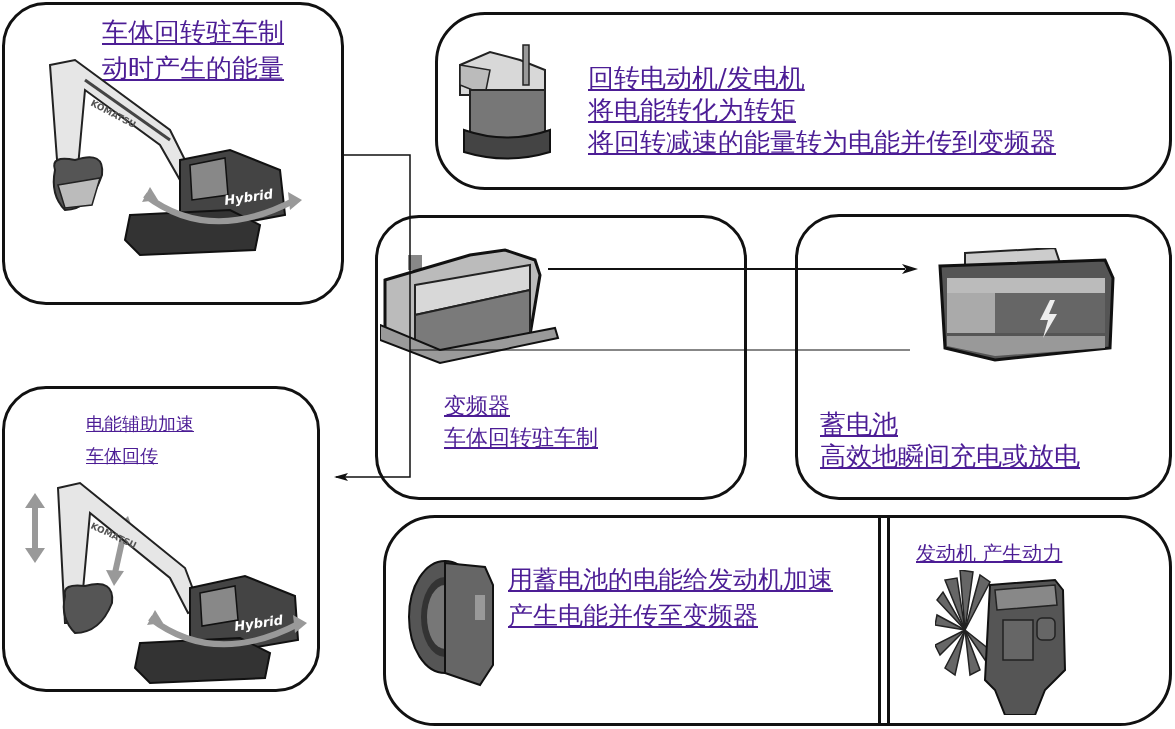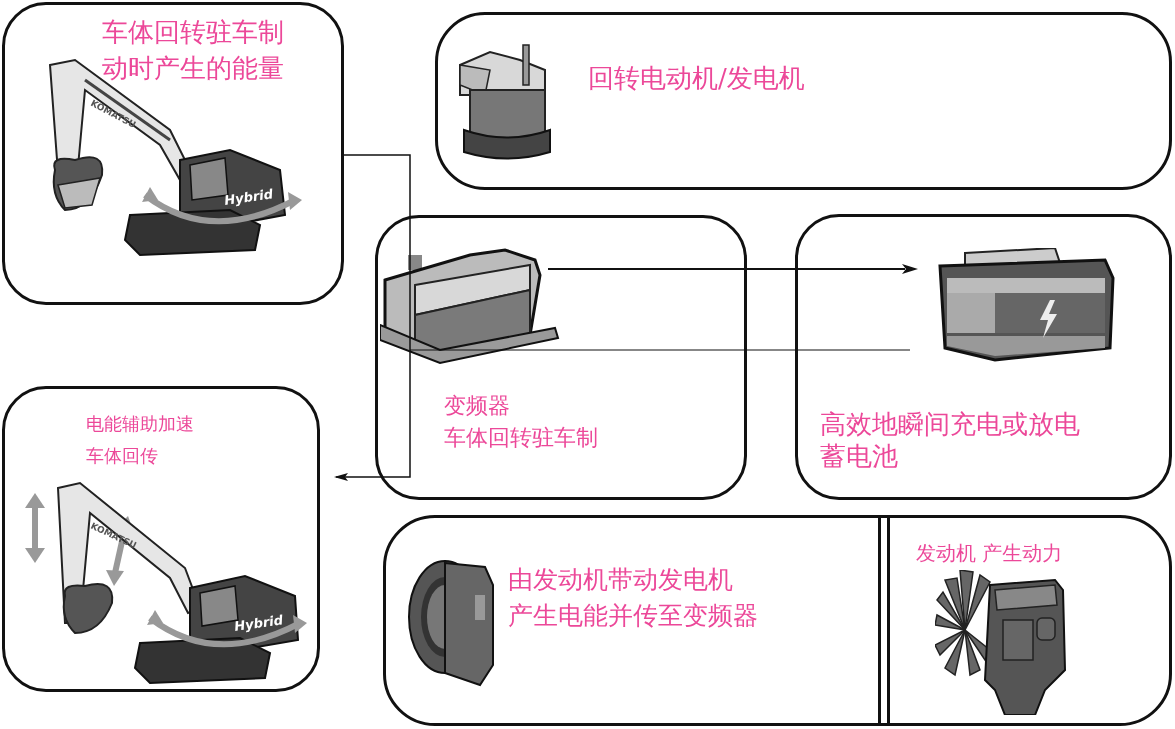--- a/index.html
+++ b/index.html
@@ -1,19 +1,19 @@
 <!DOCTYPE html>
 <html><head>
 <meta charset="utf-8">
 <style>
   html, body { margin: 0; padding: 0; background: #ffffff; }
   body { width: 1175px; height: 729px; position: relative; overflow: hidden;
          font-family: "DejaVu Serif", "Liberation Serif", serif; color: #111; }
   .box { position: absolute; border: 3px solid #111; border-radius: 44px; background: #fff; box-sizing: border-box; }
-  .txt { position: absolute; font-size: 25px; line-height: 30px; white-space: nowrap; color: #ec4899; }
+  .txt { position: absolute; font-size: 25px; line-height: 30px; white-space: nowrap; color: #4c1d95; text-decoration: underline; }
   .txt div { white-space: nowrap; }
   svg.wires { position: absolute; left: 0; top: 0; width: 1175px; height: 729px; pointer-events: none; z-index: 5; }
   .ill { position: absolute; }
   .divider { position: absolute; width: 3px; background: #111; }
 </style>
 </head>
 <body>
 
 <div class="box" style="left:2px;top:2px;width:342px;height:303px;"></div>
 <div class="txt" style="left:102px;top:14px;font-size:26px;line-height:36px;">
@@ -43,20 +43,22 @@
 <div class="box" style="left:435px;top:12px;width:737px;height:178px;border-radius:50px;"></div>
 <svg class="ill" style="left:450px;top:40px;" width="110" height="130" viewBox="0 0 110 130">
   <path d="M10 25 L40 12 L70 20 L95 30 L95 55 L10 55 Z" fill="#d8d8d8" stroke="#222" stroke-width="2"></path>
   <path d="M10 25 L10 45 L35 55 L40 30 Z" fill="#bbb" stroke="#222" stroke-width="1.5"></path>
   <rect x="73" y="5" width="6" height="40" fill="#999" stroke="#222" stroke-width="1.5"></rect>
   <path d="M20 50 L95 50 L95 95 Q57 105 20 95 Z" fill="#777" stroke="#222" stroke-width="2"></path>
   <path d="M14 90 Q57 105 100 90 L100 112 Q57 125 14 112 Z" fill="#444" stroke="#111" stroke-width="2"></path>
 </svg>
 <div class="txt" style="left:588px;top:62px;font-size:26px;line-height:32px;">
   <div>回转电动机/发电机</div>
+  <div>将电能转化为转矩</div>
+  <div>将回转减速的能量转为电能并传到变频器</div>
 </div>
 
 <div class="box" style="left:375px;top:215px;width:372px;height:285px;"></div>
 <svg class="ill" style="left:380px;top:240px;" width="185" height="125" viewBox="0 0 185 125">
   <rect x="28" y="15" width="14" height="15" fill="#888"></rect>
   <path d="M5 40 L90 15 L125 10 L155 20 L160 35 L150 95 L60 115 L5 95 Z" fill="#bbb" stroke="#111" stroke-width="3"></path>
   <path d="M35 45 L150 25 L150 50 L35 75 Z" fill="#d8d8d8" stroke="#222" stroke-width="2"></path>
   <path d="M35 75 L150 50 L150 95 L60 112 L35 105 Z" fill="#7a7a7a" stroke="#222" stroke-width="2"></path>
   <path d="M0 85 L60 110 L175 88 L178 98 L60 123 L0 100 Z" fill="#9a9a9a" stroke="#111" stroke-width="2"></path>
 </svg>
@@ -69,22 +71,22 @@
 <svg class="ill" style="left:935px;top:248px;" width="180" height="120" viewBox="0 0 180 120">
   <path d="M30 5 L120 0 L125 15 L30 20 Z" fill="#ccc" stroke="#222" stroke-width="2"></path>
   <path d="M5 18 L170 12 L178 30 L175 100 L60 112 L10 100 Z" fill="#555" stroke="#111" stroke-width="3"></path>
   <path d="M12 30 L170 30 L170 45 L12 45 Z" fill="#bbb"></path>
   <path d="M12 45 L60 45 L60 85 L12 85 Z" fill="#aaa"></path>
   <path d="M60 45 L170 45 L170 85 L60 85 Z" fill="#666"></path>
   <path d="M12 88 L170 88 L170 100 L60 108 L12 98 Z" fill="#999"></path>
   <path d="M115 52 L105 72 L113 72 L108 90 L122 66 L114 66 L120 52 Z" fill="#eee"></path>
 </svg>
 <div class="txt" style="left:820px;top:408px;font-size:26px;line-height:32px;">
+  <div>蓄电池</div>
   <div>高效地瞬间充电或放电</div>
-  <div>蓄电池</div>
 </div>
 
 <div class="box" style="left:2px;top:386px;width:318px;height:306px;"></div>
 <div class="txt" style="left:86px;top:408px;font-size:18px;line-height:32px;">
   <div>电能辅助加速</div>
   <div>车体回传</div>
 </div>
 <svg class="ill" style="left:20px;top:478px;" width="290" height="210" viewBox="0 0 290 210">
 
   <path d="M15 25 L15 75" stroke="#999" stroke-width="6"></path>
@@ -114,21 +116,21 @@
 <div class="divider" style="left:878px;top:516px;height:209px;"></div>
 <div class="divider" style="left:887px;top:516px;height:209px;"></div>
 <svg class="ill" style="left:405px;top:555px;" width="95" height="140" viewBox="0 0 95 140">
   <ellipse cx="40" cy="62" rx="36" ry="56" fill="#555" stroke="#111" stroke-width="2"></ellipse>
   <ellipse cx="40" cy="62" rx="24" ry="40" fill="#333"></ellipse>
   <ellipse cx="40" cy="62" rx="18" ry="32" fill="#777"></ellipse>
   <path d="M40 8 L80 12 L88 30 L88 110 L75 130 L40 118 Z" fill="#666" stroke="#111" stroke-width="2"></path>
   <rect x="70" y="40" width="10" height="25" fill="#999"></rect>
 </svg>
 <div class="txt" style="left:508px;top:562px;font-size:25px;line-height:36px;">
-  <div>由发动机带动发电机</div>
+  <div>用蓄电池的电能给发动机加速</div>
   <div>产生电能并传至变频器</div>
 </div>
 <div class="txt" style="left:916px;top:537px;font-size:20px;line-height:32px;">
   <div>发动机 产生动力</div>
 </div>
 <svg class="ill" style="left:935px;top:570px;" width="140" height="145" viewBox="0 0 140 145">
 
   <g fill="#666" stroke="#222" stroke-width="1.5">
     <path d="M30 60 L10 10 L22 8 Z"></path>
     <path d="M30 60 L25 0 L38 2 Z"></path>

